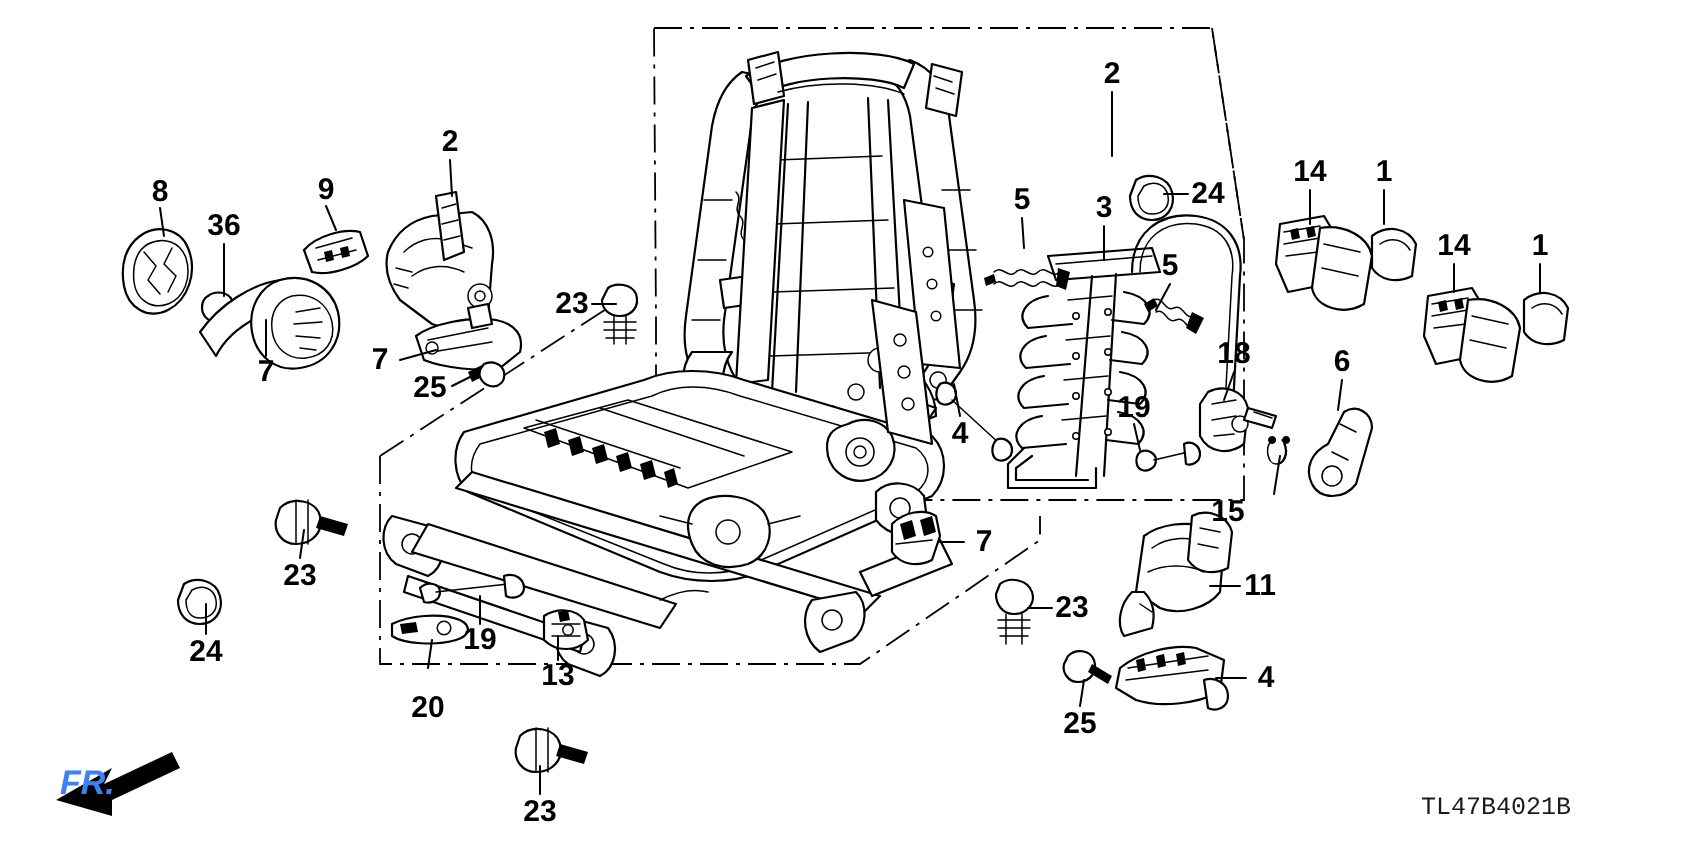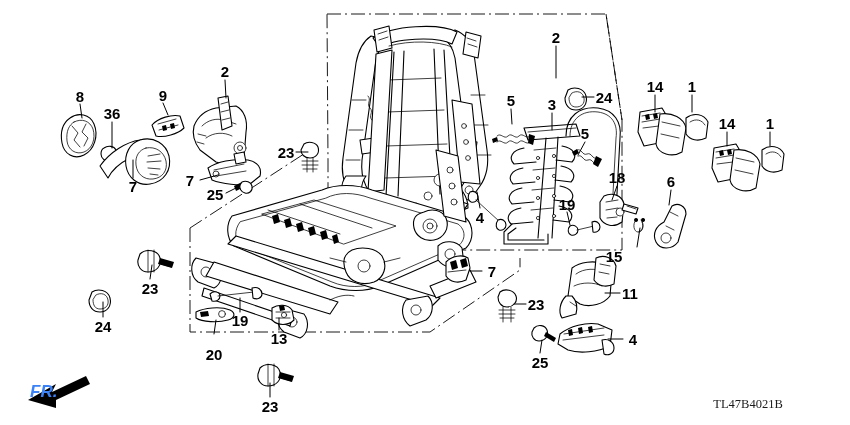--- a/index.html
+++ b/index.html
@@ -30,21 +30,21 @@
     line-height: 1;
     white-space: nowrap;
     transform: translate(-50%, -50%);
     letter-spacing: 0px;
   }
   #diagram-id {
     position: absolute;
     left: 748px;
     top: 404px;
     transform: translate(-50%, -50%);
-    font-family: Liberation Serif, serif;
+    font-family: Liberation Mono, monospace;
     font-size: 12.5px;
     font-weight: 400;
     color: #1a1a1a;
     white-space: nowrap;
   }
   #fr-label {
     position: absolute;
     left: 30px;
     top: 382px;
     font-family: "Liberation Sans", sans-serif;

